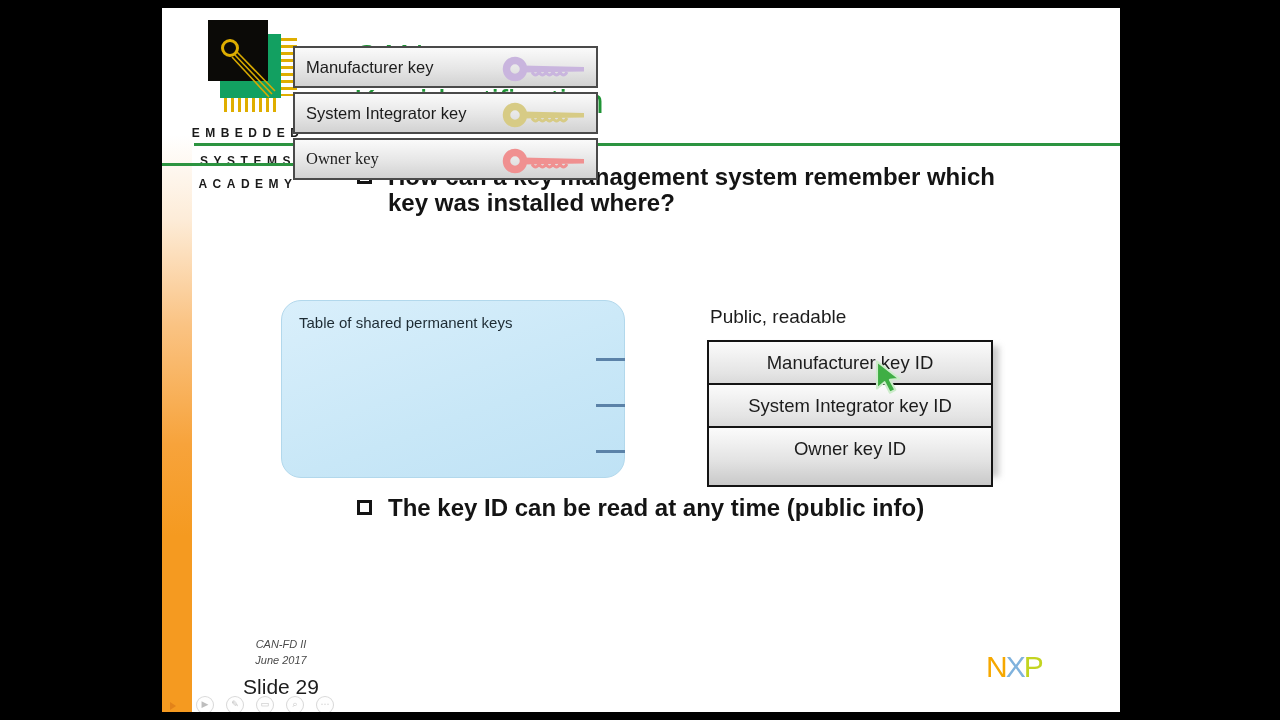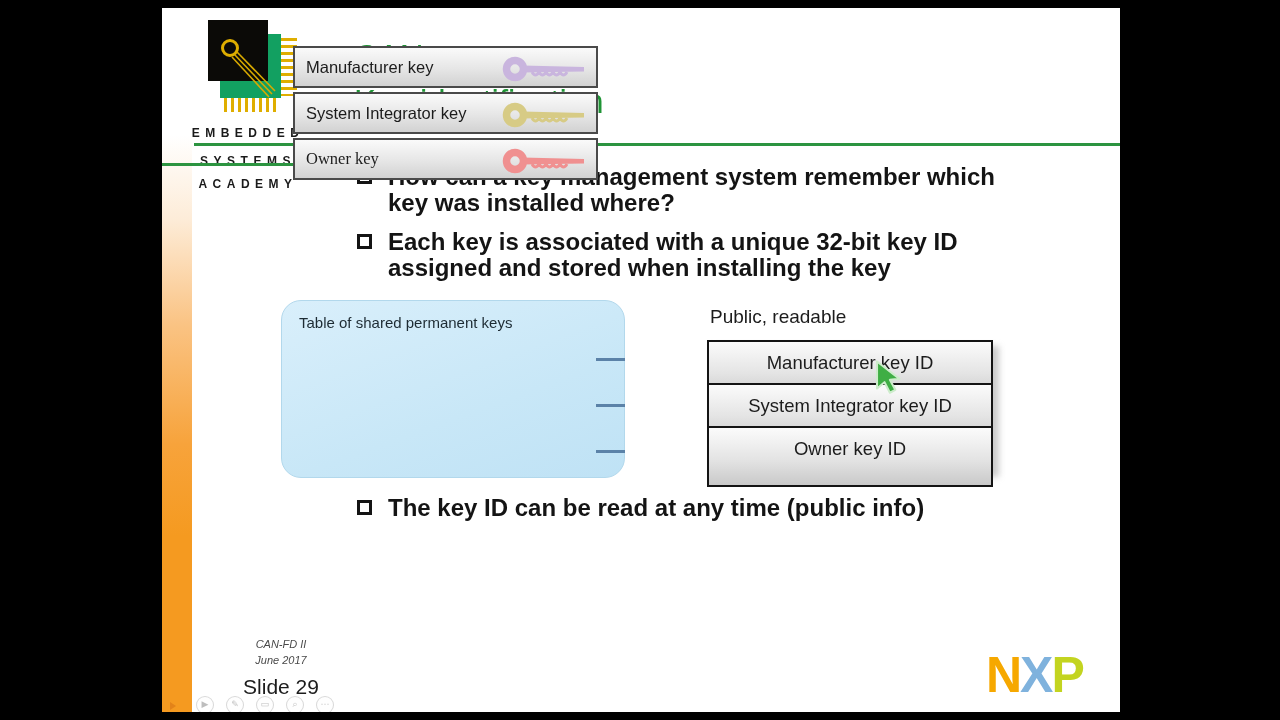--- a/index.html
+++ b/index.html
@@ -58,21 +58,21 @@
   .idbox-shadow{position:absolute;left:551px;top:338px;width:286px;height:131px;background:rgba(140,140,140,.45);
     filter:blur(3px);}
   .cursor{position:absolute;left:710px;top:352px;}
 
   
   .footer{position:absolute;left:58px;top:628px;width:122px;text-align:center;}
   .footer .small{font-size:11px;line-height:16px;color:#4a4a4a;font-style:italic;}
   .footer .slideno{margin-top:7px;font-size:21px;color:#1c1c1c;}
 
   
-  .nxp{position:absolute;left:824px;top:636px;font-size:50px;font-weight:bold;letter-spacing:-2px;line-height:46px;margin-top:8px;}
+  .nxp{position:absolute;left:824px;top:636px;font-size:30px;font-weight:normal;letter-spacing:-2px;line-height:46px;}
 
   
   .controls{position:absolute;left:0;top:688px;height:20px;}
   .pc{position:absolute;top:0;width:18px;height:18px;border-radius:50%;box-sizing:border-box;
     border:1.5px solid rgba(130,130,130,.30);background:rgba(250,250,250,.25);
     color:rgba(110,110,110,.45);font-size:9px;line-height:15px;text-align:center;}
   .pc1{left:34px;} .pc2{left:64px;} .pc3{left:94px;} .pc4{left:124px;} .pc5{left:154px;}
   .bar-caret{position:absolute;left:8px;top:694px;width:0;height:0;border-left:6px solid rgba(225,130,25,.95);
     border-top:4px solid transparent;border-bottom:4px solid transparent;}
 </style>
@@ -106,27 +106,20 @@
     <div class="title" style="color: rgb(31, 148, 53);">
       <div>CANcrypt:</div>
       <div>Key identification</div>
     </div>
 
     <div class="bullet b1">
       <span class="sq"></span>
       <div class="txt">
         <div>How can a key management system remember which</div>
         <div>key was installed where?</div>
-      </div>
-    </div>
-    <div class="bullet b2">
-      <span class="sq"></span>
-      <div class="txt">
-        <div>Each key is associated with a unique 32-bit key ID</div>
-        <div>assigned and stored when installing the key</div>
       </div>
     </div>
 
     <div class="panel">
       <div class="panel-title">Table of shared permanent keys</div>
     </div>
     <div class="krow kr1" style="left:131px;">
       <span class="klabel">Manufacturer key</span>
       <span class="kicon" style="color: rgb(201, 181, 222);">
         <svg width="86" height="30" viewBox="0 0 86 30">

